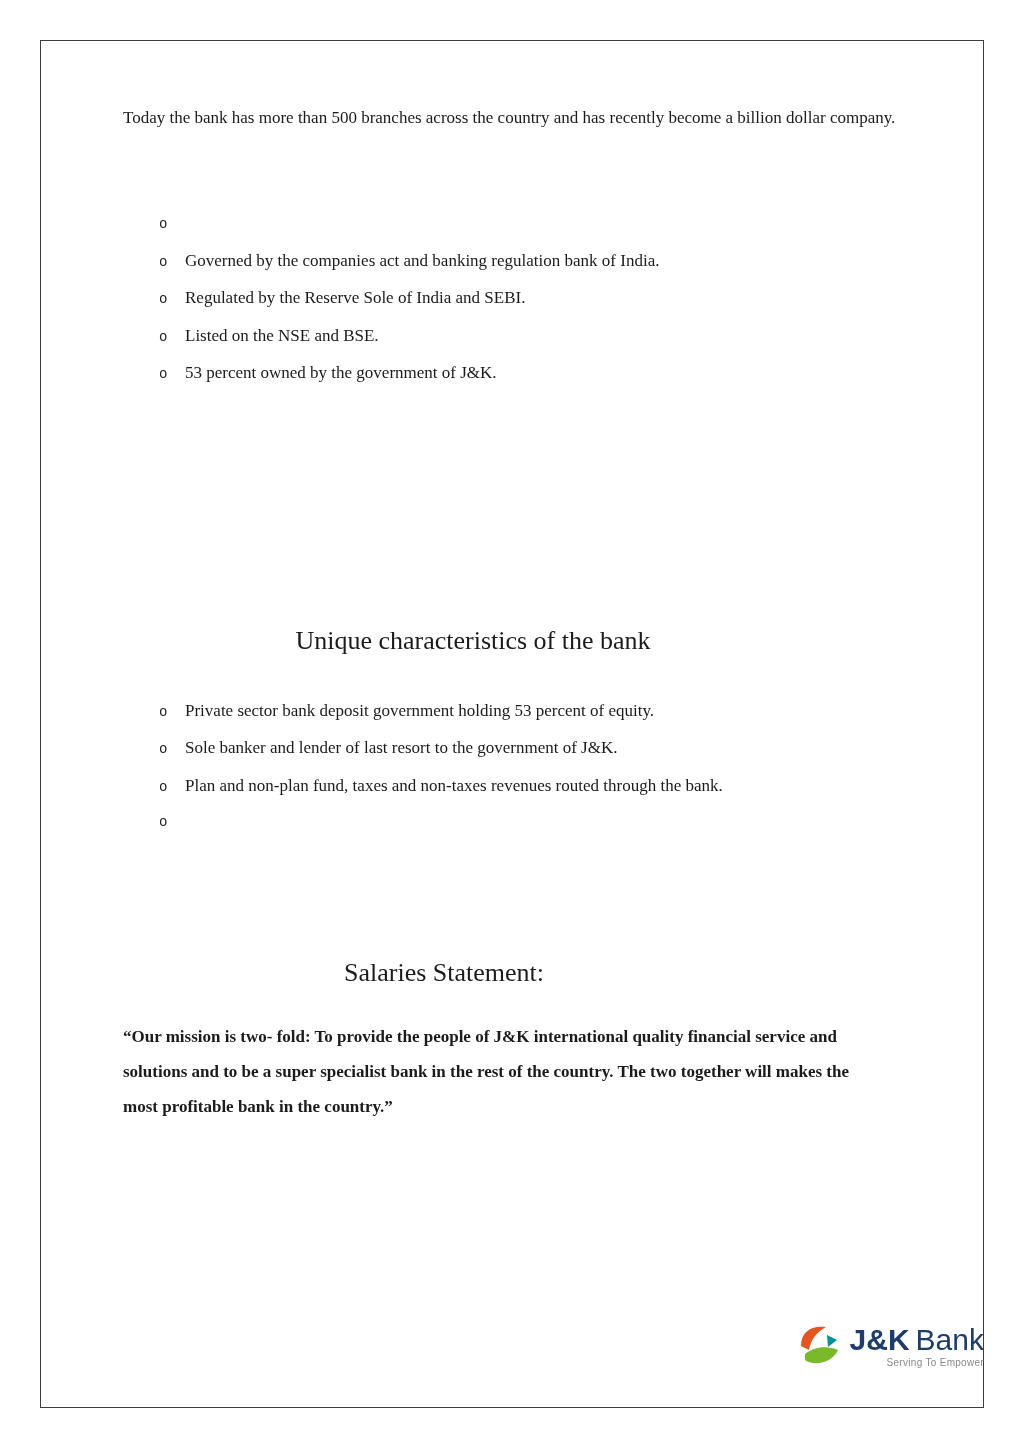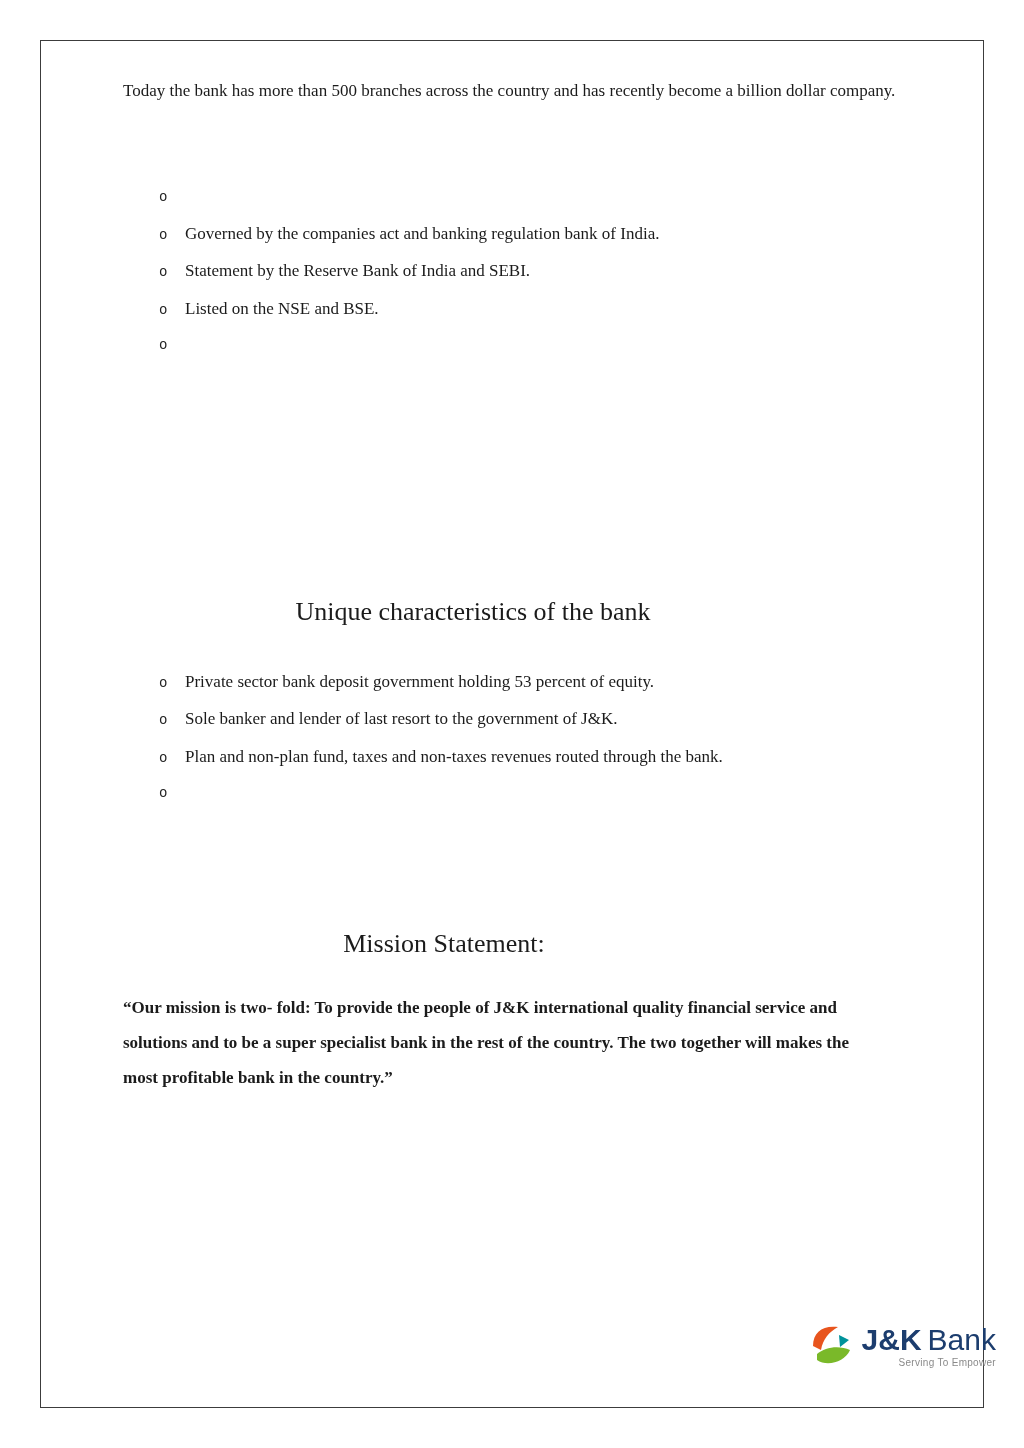--- a/index.html
+++ b/index.html
@@ -21,21 +21,21 @@
     left: 40px;
     top: 40px;
     width: 944px;
     height: 1368px;
     border: 1px solid #3c3c3c;
     box-sizing: border-box;
   }
   .content {
     position: absolute;
     left: 123px;
-    top: 73px;
+    top: 100px;
     width: 790px;
   }
   .body-text {
     font-size: 17px;
     line-height: 35px;
     margin: 0;
   }
   .intro {
     width: 775px;
   }
@@ -82,21 +82,21 @@
     margin-top: 112px;
     margin-right: 148px;
   }
   .mission-paragraph {
     margin-top: 26px;
     width: 748px;
     font-weight: bold;
   }
   .logo {
     position: absolute;
-    right: 28px;
+    right: 40px;
     top: 1322px;
     display: flex;
     align-items: center;
     gap: 6px;
   }
   .logo-icon {
     width: 48px;
     height: 48px;
     flex: 0 0 auto;
   }
@@ -140,28 +140,29 @@
     <ul class="bullet-list first">
       <li class="bullet-item">
         <span class="bullet-marker">o</span>
       </li>
       <li class="bullet-item">
         <span class="bullet-marker">o</span>
         <span class="bullet-text">Governed by the companies act and banking regulation bank of India.</span>
       </li>
       <li class="bullet-item">
         <span class="bullet-marker">o</span>
-        <span class="bullet-text">Statement by the Reserve Bank of India and SEBI.</span>
+        <span class="bullet-text">Regulated by the Reserve Sole of India and SEBI.</span>
       </li>
       <li class="bullet-item">
         <span class="bullet-marker">o</span>
         <span class="bullet-text">Listed on the NSE and BSE.</span>
       </li>
       <li class="bullet-item">
         <span class="bullet-marker">o</span>
+        <span class="bullet-text">53 percent owned by the government of J&amp;K.</span>
       </li>
     </ul>
 
     <h1 class="section-heading heading-unique">Unique characteristics of the bank</h1>
 
     <ul class="bullet-list second">
       <li class="bullet-item">
         <span class="bullet-marker">o</span>
         <span class="bullet-text">Private sector bank deposit government holding 53 percent of equity.</span>
       </li>
@@ -171,21 +172,21 @@
       </li>
       <li class="bullet-item">
         <span class="bullet-marker">o</span>
         <span class="bullet-text">Plan and non-plan fund, taxes and non-taxes revenues routed through the bank.</span>
       </li>
       <li class="bullet-item">
         <span class="bullet-marker">o</span>
       </li>
     </ul>
 
-    <h1 class="section-heading heading-mission">Mission Statement:</h1>
+    <h1 class="section-heading heading-mission">Salaries Statement:</h1>
 
     <p class="body-text mission-paragraph">“Our mission is two- fold: To provide the people of J&amp;K international quality financial service and solutions and to be a super specialist bank in the rest of the country. The two together will makes the most profitable bank in the country.”</p>
 
   </div>
 
   <div class="logo">
     <svg class="logo-icon" viewBox="0 0 48 48" aria-hidden="true">
       <path d="M5 24 C5 10 15 3 30 5 C21 10 15 17 13 28 Z" fill="#e8541d"></path>
       <path d="M31 13 L41 18 L32 25 Z" fill="#00939b"></path>
       <path d="M9 32 C17 25 31 23 42 28 C37 40 19 45 9 38 Z" fill="#7ab929"></path>

